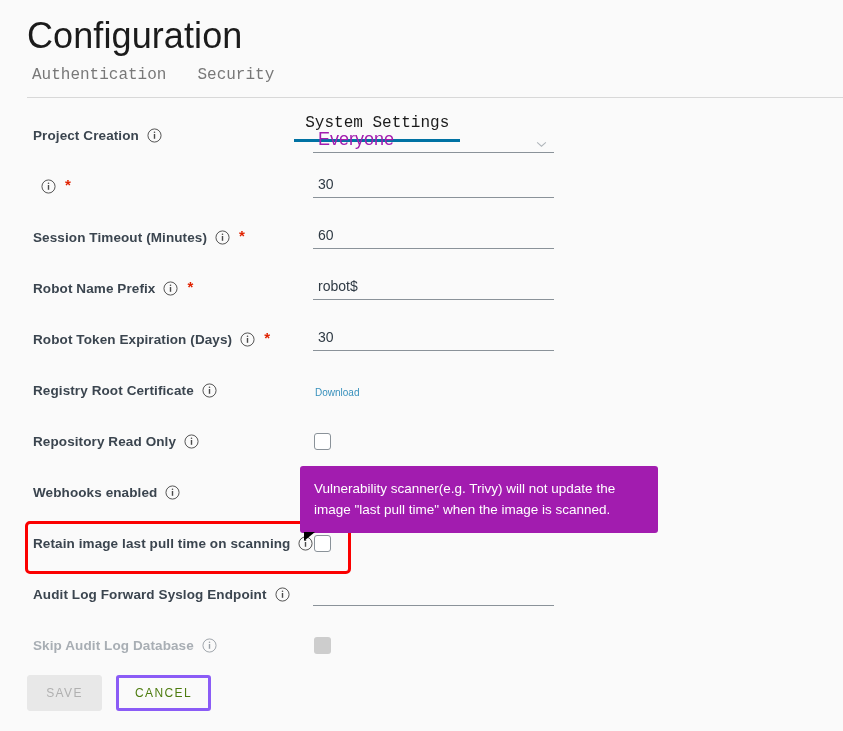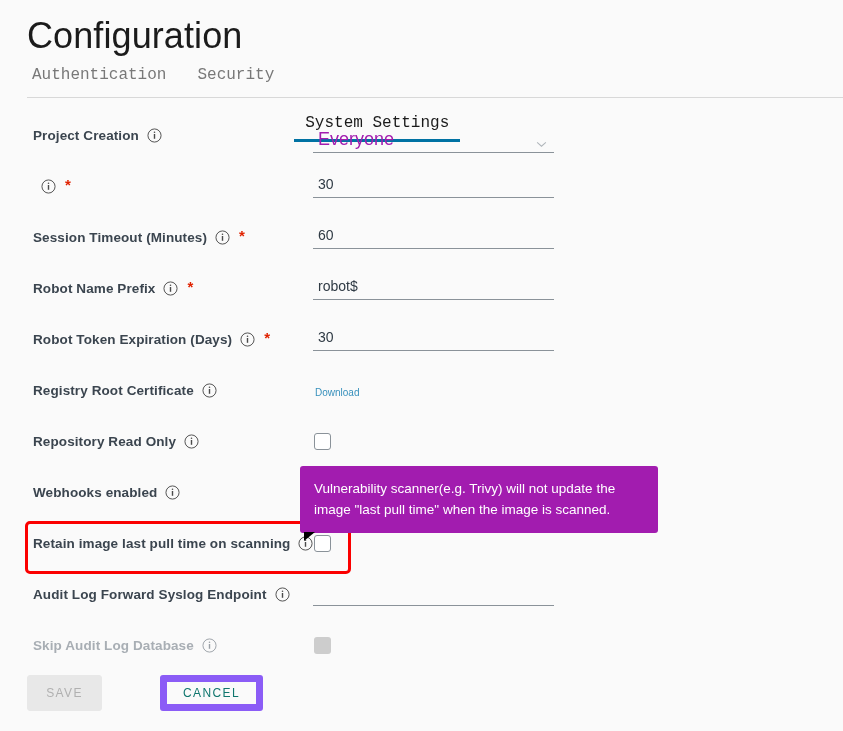--- a/index.html
+++ b/index.html
@@ -235,23 +235,22 @@
   }
   .btn-save {
     background: #e8e8e8;
     border: 1px solid #e8e8e8;
     color: #b0b0b0;
     cursor: default;
     margin-right: 14px;
   }
   .btn-cancel {
     background: #fafafa;
-    border: 7px solid #8b5cf6;
-    color: #0f766e;
-    margin-left: 44px;
+    border: 3px solid #8b5cf6;
+    color: #4d7c0f;
   }
 </style>
 </head>
 <body>
 
 <div class="page-title">Configuration</div>
 
 <div class="tabbar">
   <button class="tab">Authentication</button>
   <button class="tab">Security</button>

